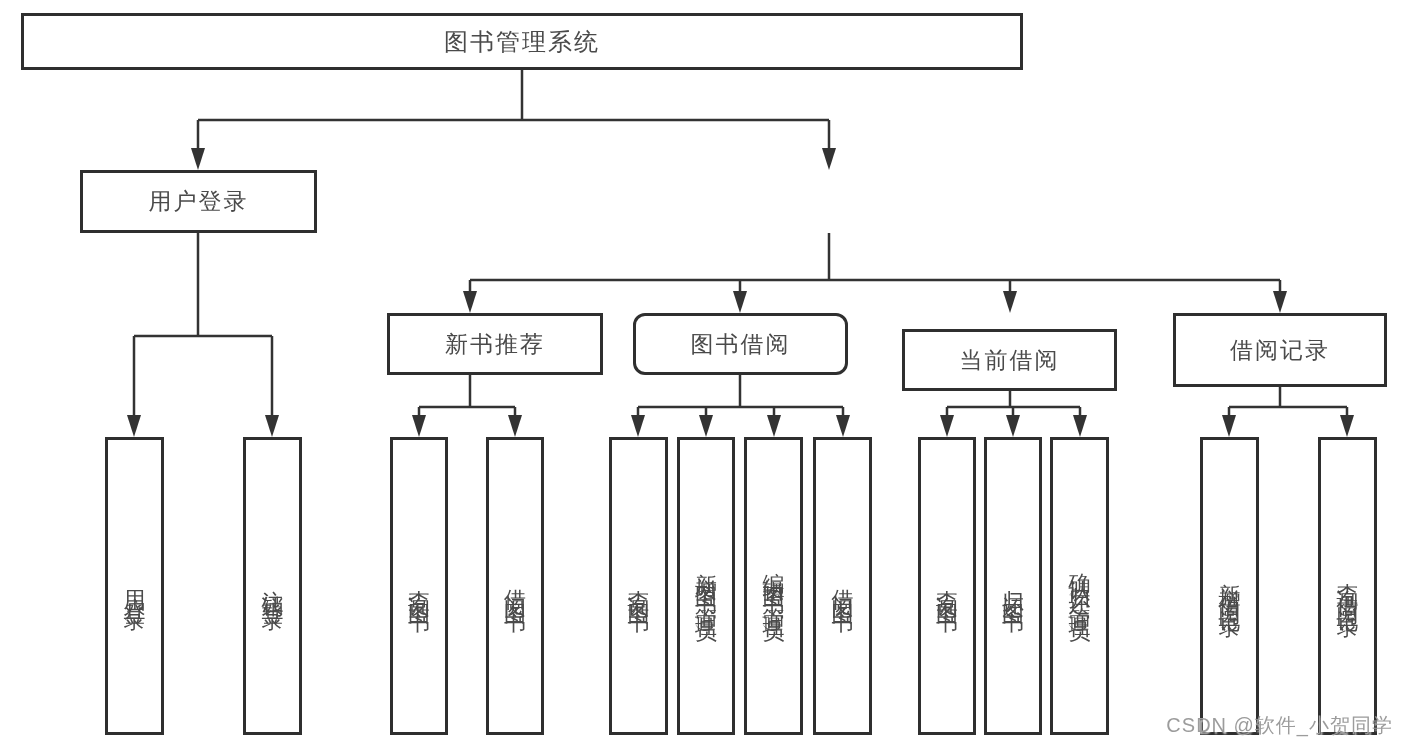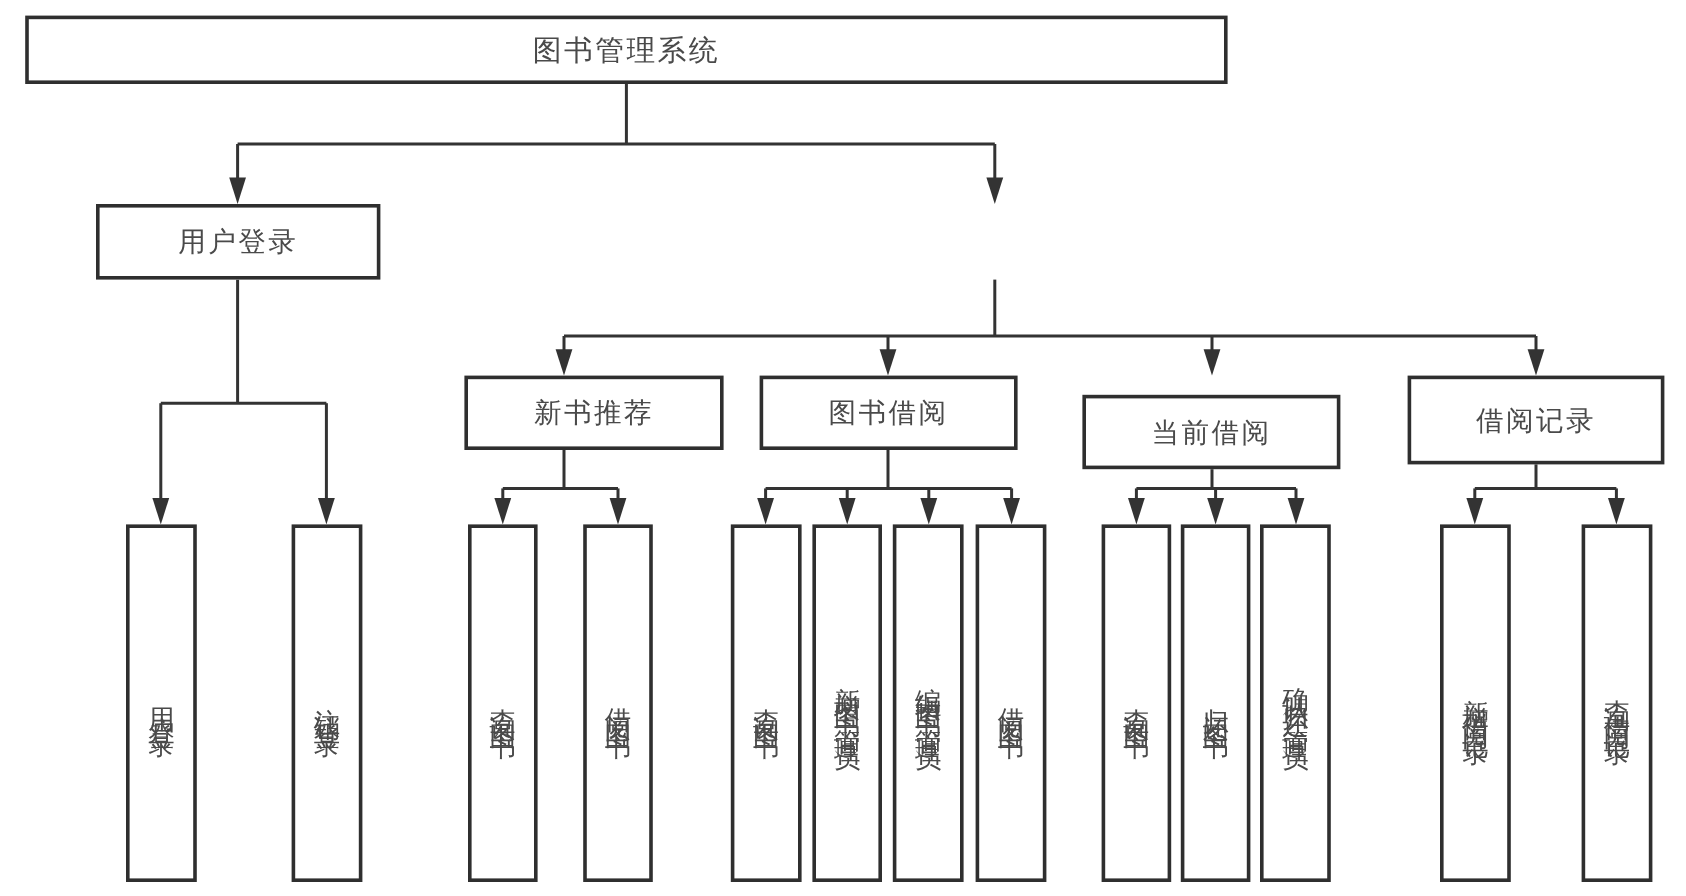--- a/index.html
+++ b/index.html
@@ -149,21 +149,21 @@
     <span class="h-label root-label">图书管理系统</span>
   </div>
 
   <div class="box" style="left:80px; top:170px; width:237px; height:63px;">
     <span class="h-label">用户登录</span>
   </div>
 
   <div class="box" style="left:363px; top:313px; width:216px; height:62px;margin-left:24px;">
     <span class="h-label">新书推荐</span>
   </div>
-  <div class="box" style="left:633px; top:313px; width:215px; height:62px;">
+  <div class="box" style="left:633px; top:313px; width:215px; height:62px;border-radius:12px;">
     <span class="h-label">图书借阅</span>
   </div>
   <div class="box" style="left:902px; top:329px; width:215px; height:62px;">
     <span class="h-label">当前借阅</span>
   </div>
   <div class="box" style="left:1173px; top:313px; width:214px; height:74px;">
     <span class="h-label">借阅记录</span>
   </div>
 
   <div class="box" style="left:105px; top:437px; width:59px; height:298px;">
@@ -203,14 +203,15 @@
     <span class="v-label">确认归还（管理员）</span>
   </div>
 
   <div class="box" style="left:1200px; top:437px; width:59px; height:298px;">
     <span class="v-label">新增借阅记录</span>
   </div>
   <div class="box" style="left:1318px; top:437px; width:59px; height:298px;">
     <span class="v-label">查询借阅记录</span>
   </div>
 
+  <div class="watermark">CSDN @软件_小贺同学</div>
 
 </div>
 
 </body></html>

